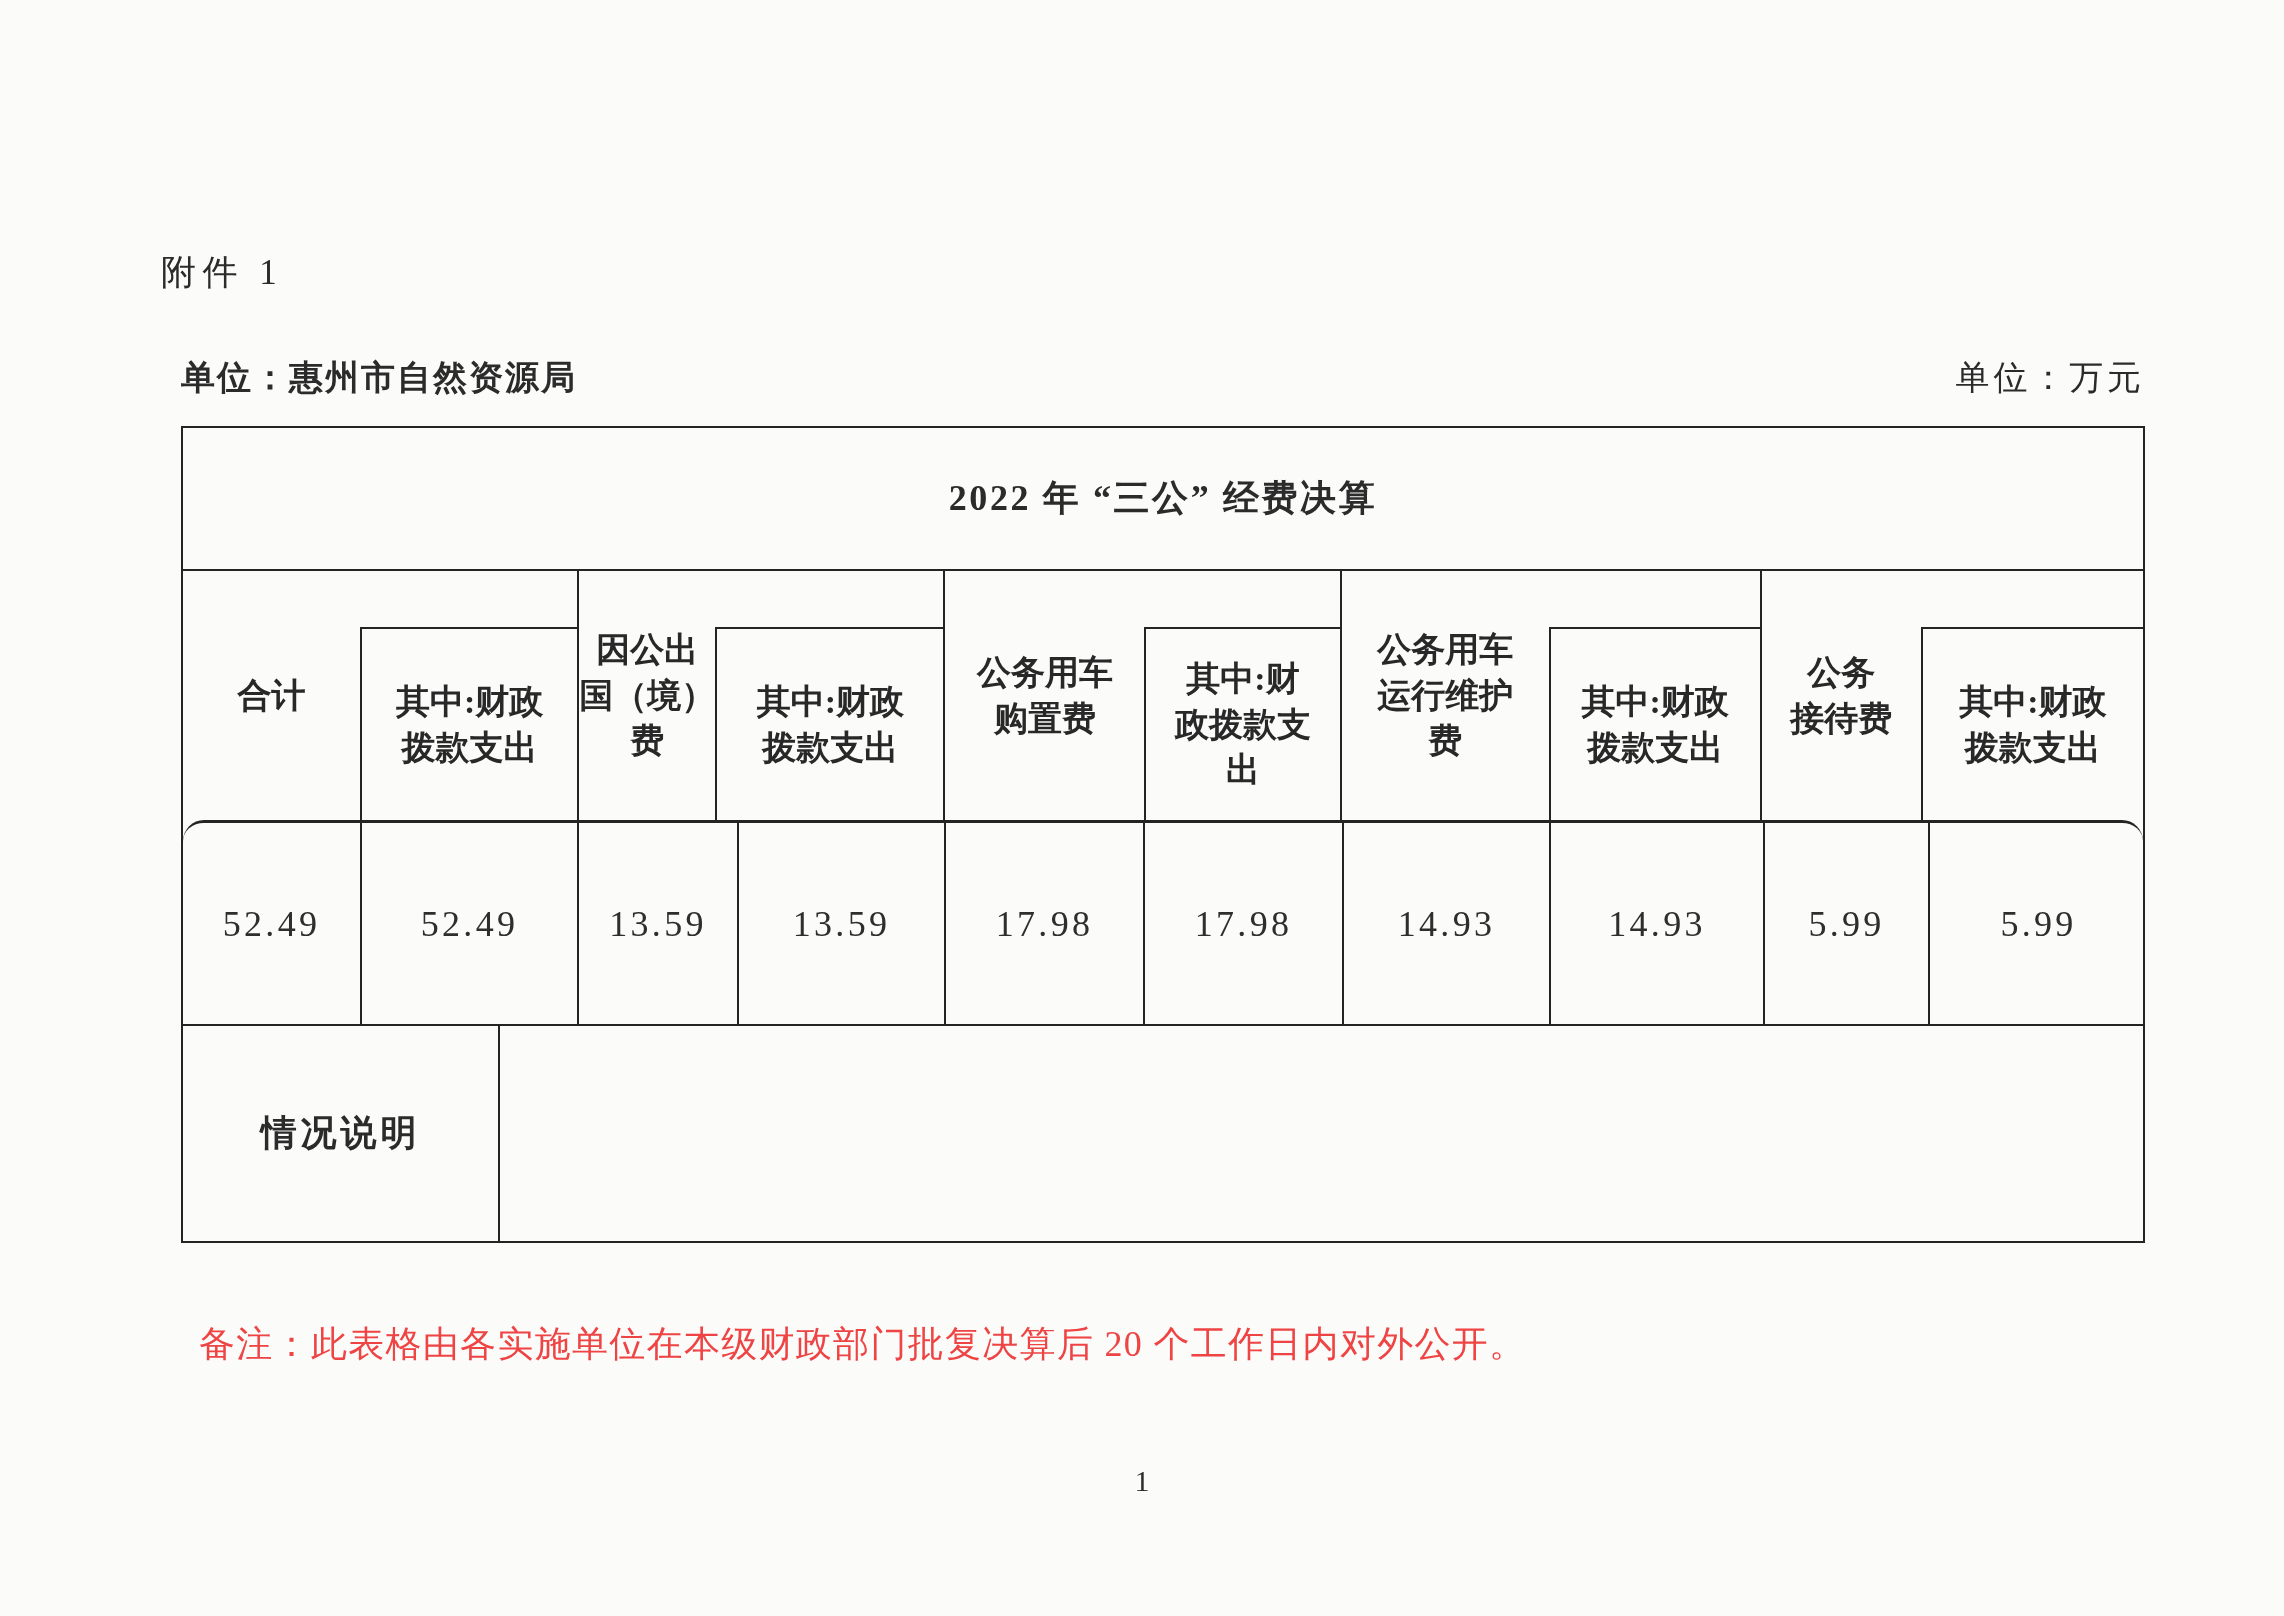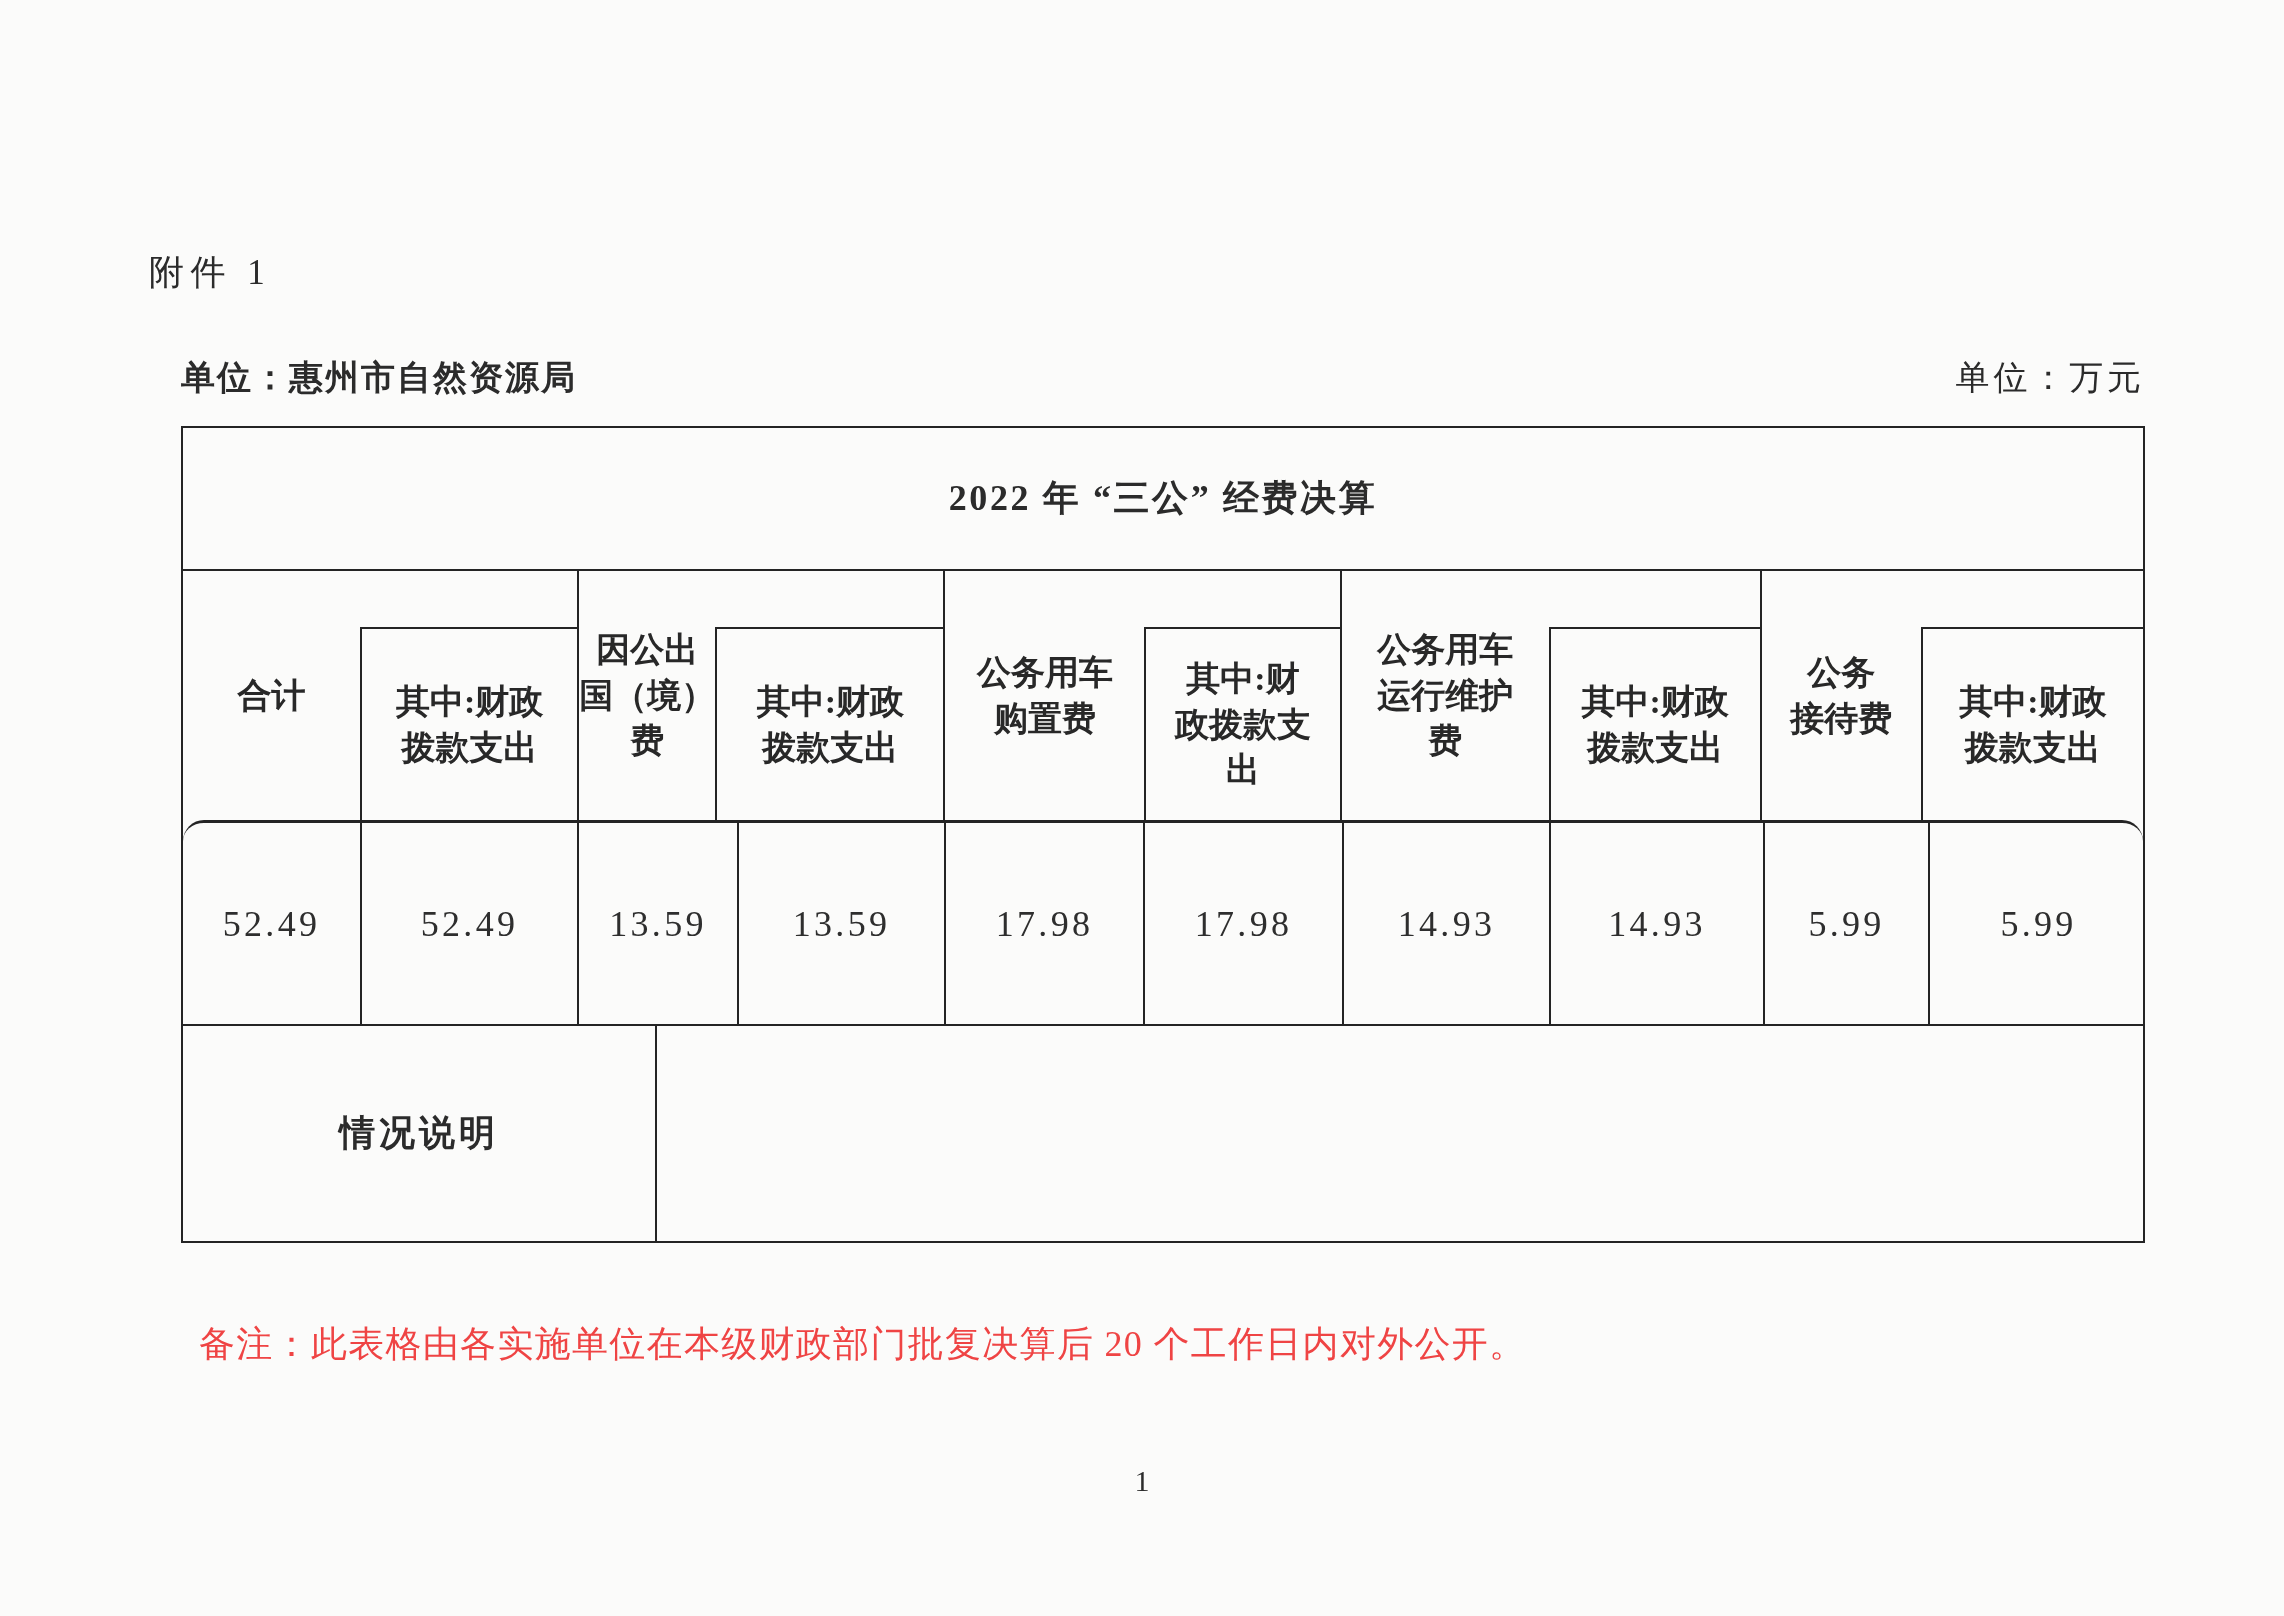--- a/index.html
+++ b/index.html
@@ -10,21 +10,21 @@
   html,body{margin:0;padding:0;background:#ffffff;}
   .page{
     position:relative;
     width:2284px;height:1617px;
     background:var(--paper);
     color:var(--ink);
     font-family:"Liberation Serif","DejaVu Serif",serif;
     overflow:hidden;
   }
   .attach{
-    position:absolute;left:149px;top:249px;
+    position:absolute;left:161px;top:249px;
     font-size:35px;letter-spacing:6.5px;
   }
   .doctitle{
     position:absolute;left:181px;top:221px;width:1964px;
     text-align:center;font-size:57px;font-weight:700;letter-spacing:2.6px;
     color:#232323;
   }
   .unitrow{
     position:absolute;left:181px;top:355px;width:1964px;
     display:flex;justify-content:space-between;align-items:baseline;
@@ -89,21 +89,21 @@
     font-size:36px;letter-spacing:3.3px;color:#2e2e2e;
   }
   .dcell:first-child{border-left:none;}
 
   .rrow{
     flex:1;box-sizing:border-box;
     border-top:2px solid var(--line);
     display:flex;
   }
   .rlabel{
-    width:472px;box-sizing:border-box;
+    width:315px;box-sizing:border-box;
     display:flex;align-items:center;justify-content:center;
     font-size:36px;font-weight:700;letter-spacing:3.9px;
   }
   .rvalue{flex:1;border-left:2px solid var(--line);box-sizing:border-box;}
 
   .note{
     position:absolute;left:199px;top:1320px;
     font-size:36px;letter-spacing:1.3px;color:#ef4444;
   }
   .pageno{

